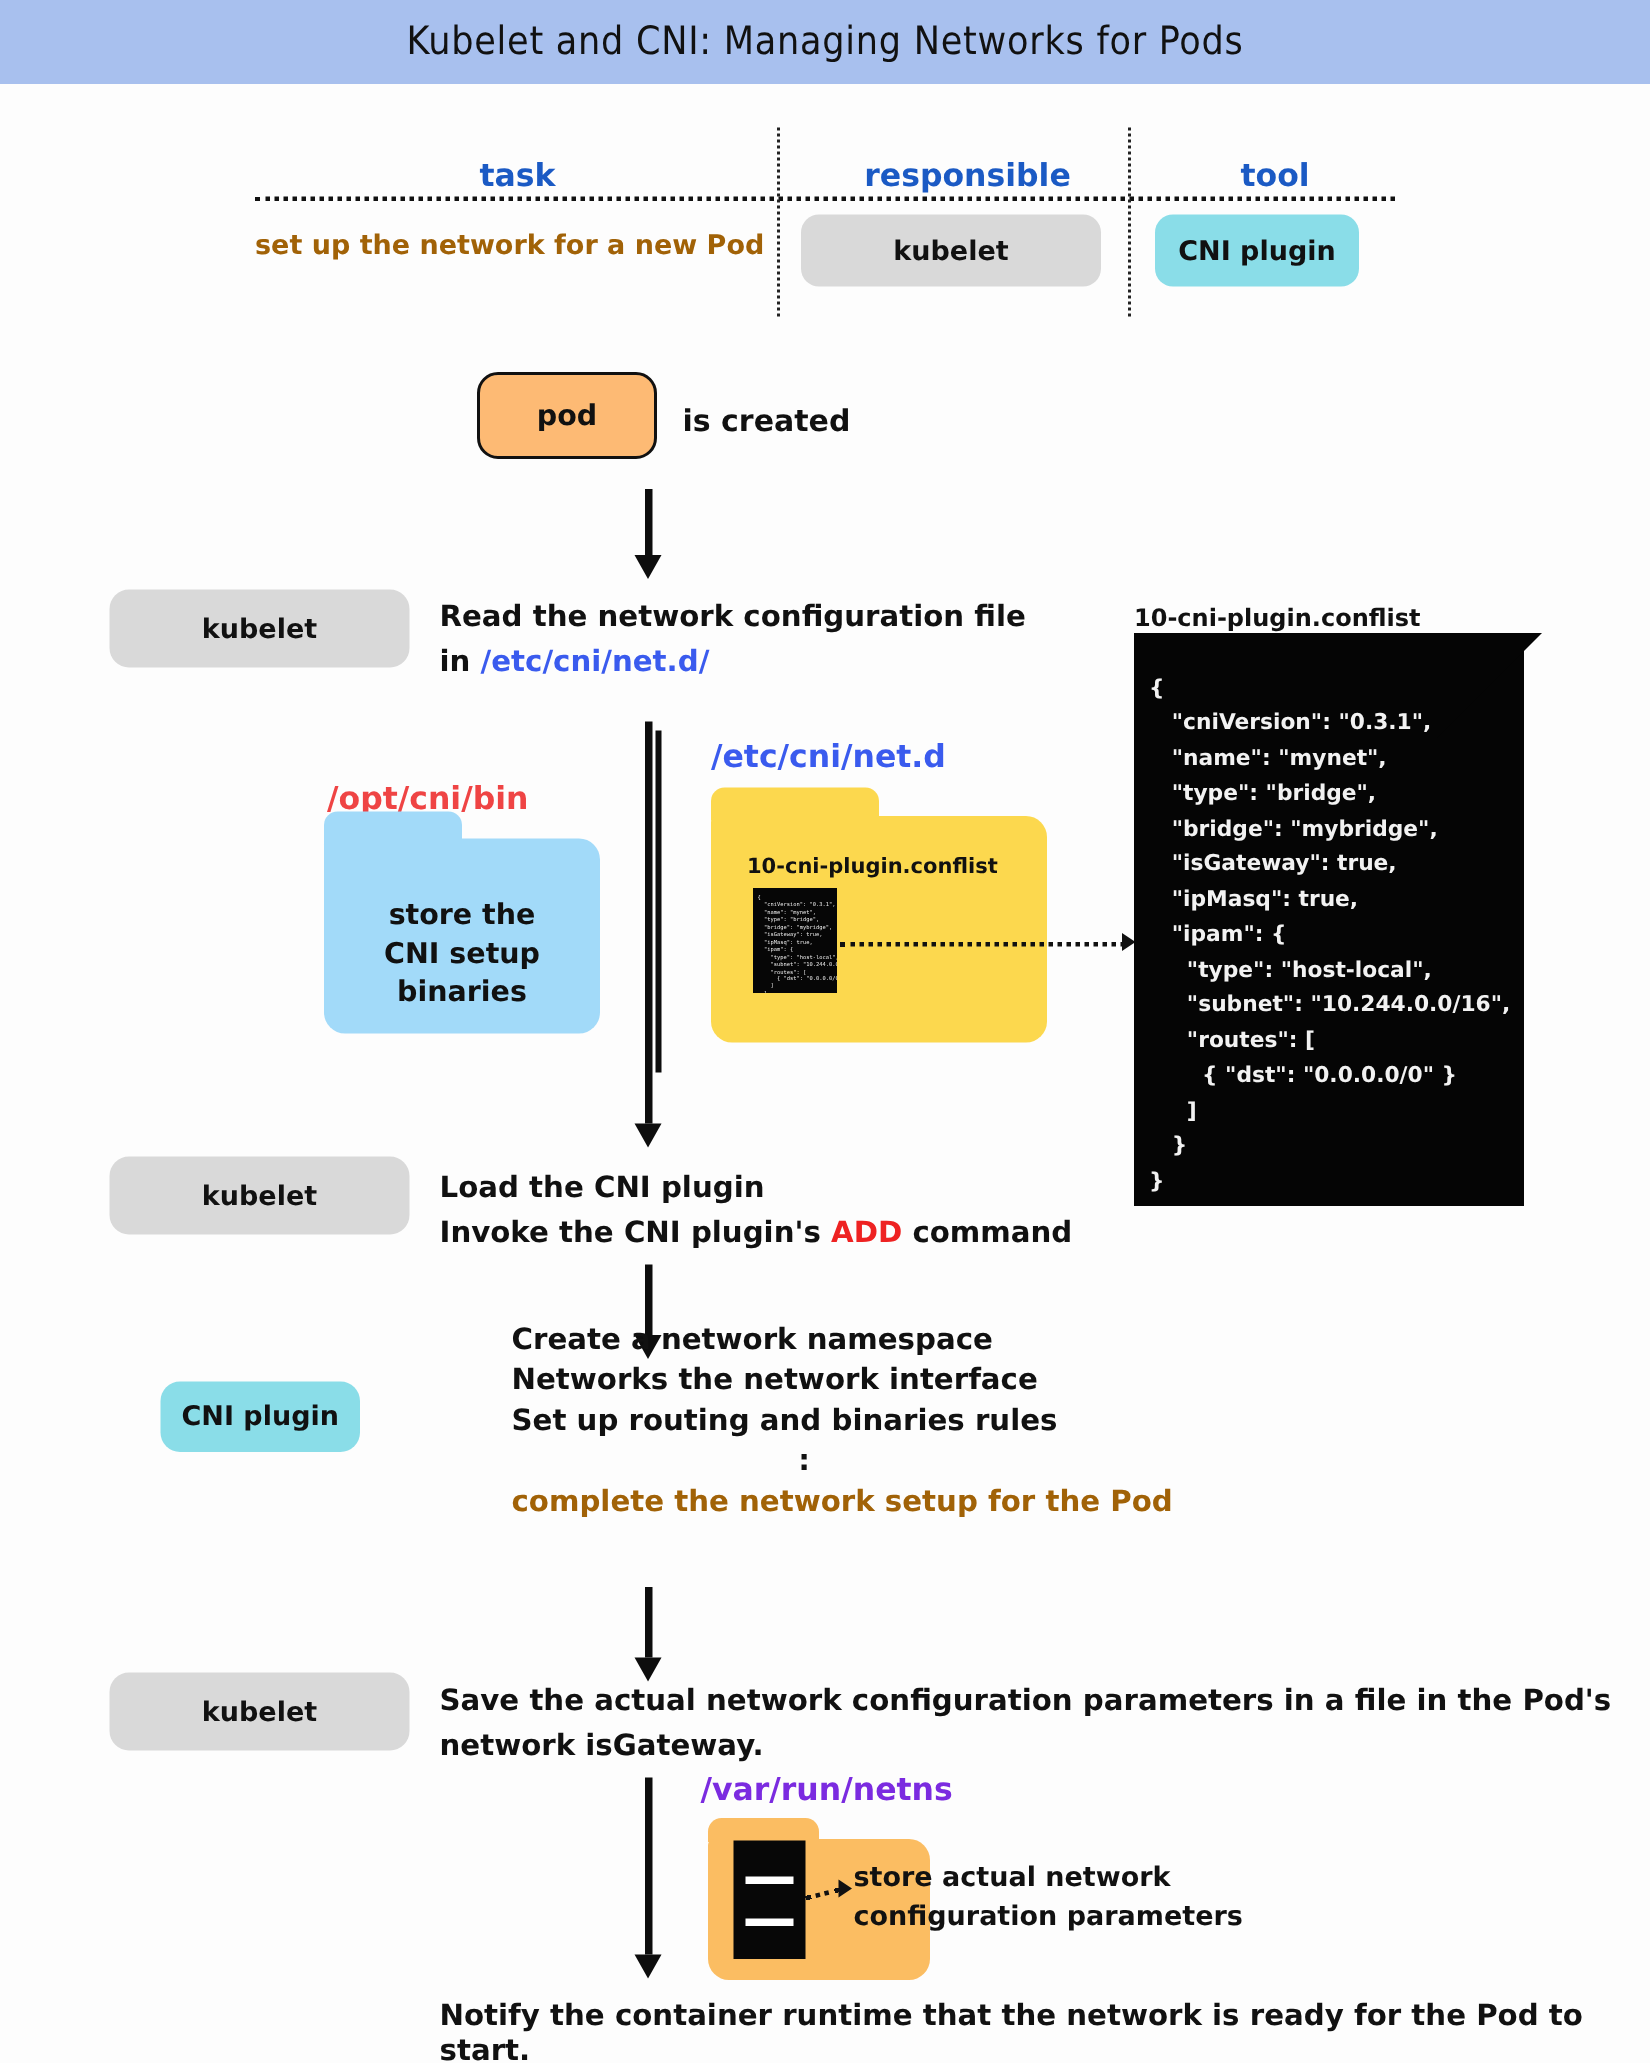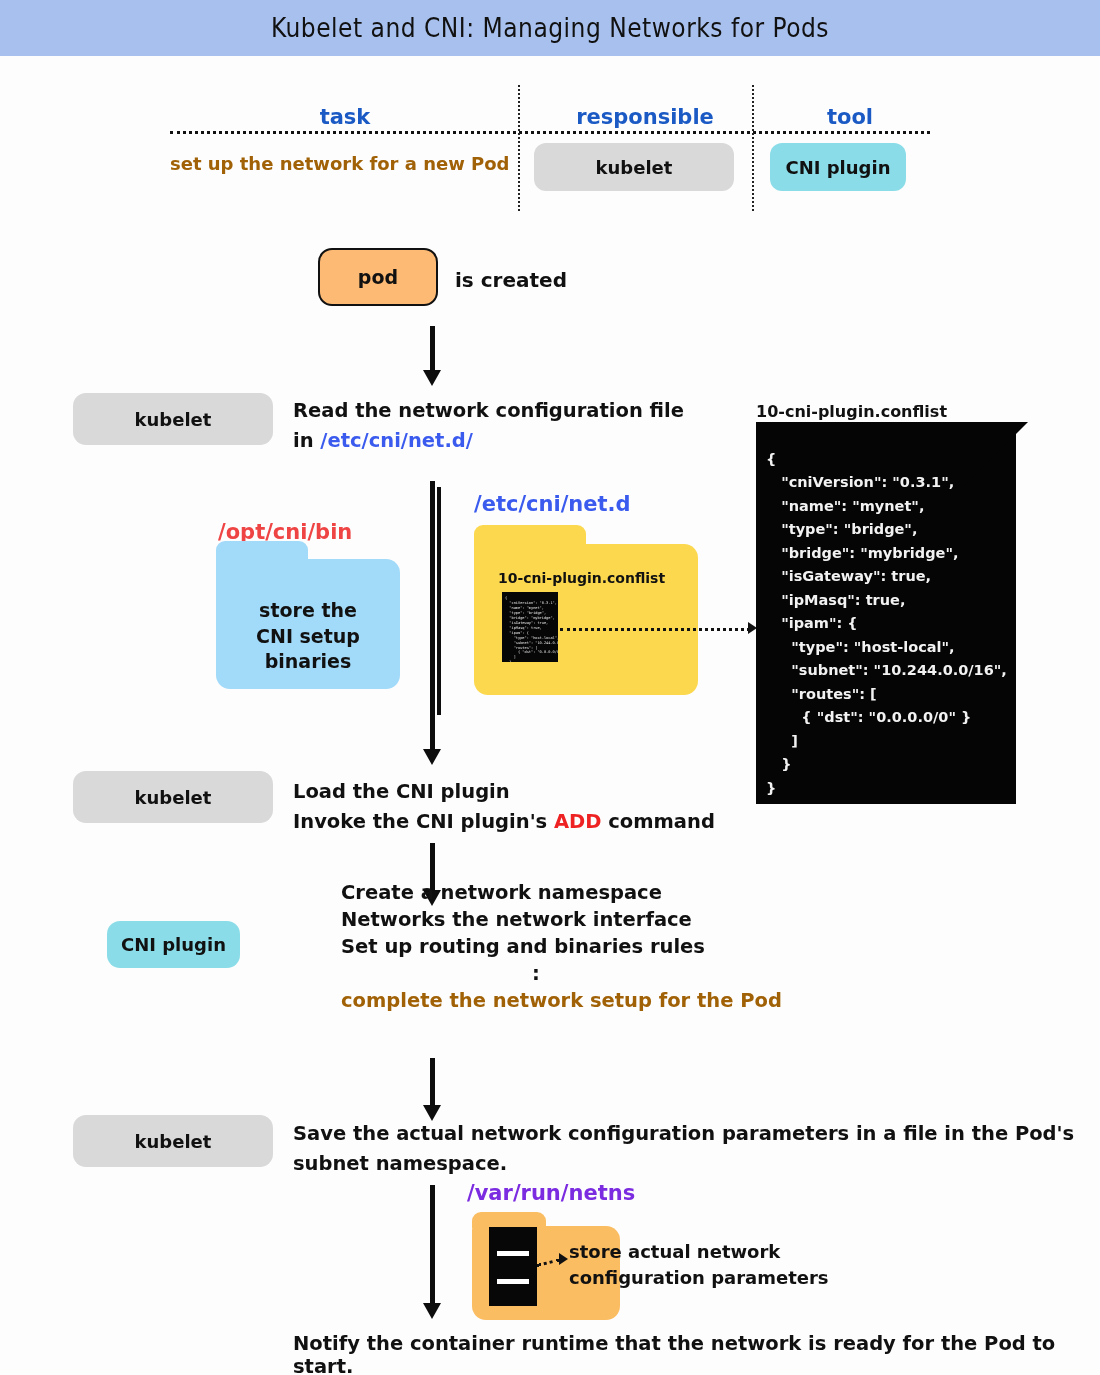--- a/index.html
+++ b/index.html
@@ -273,21 +273,21 @@
   <div class="arrow" style="left:430px; top:1058px;">
     <div class="shaft" style="height:47px;"></div>
     <div class="head" style="top:47px;"></div>
   </div>
 
   <div class="badge pill-gray" style="left:73px; top:1115px; width:200px; height:52px;">
     <span>kubelet</span>
   </div>
   <div class="step-text" style="left:293px; top:1119px;">
     <div>Save the actual network configuration parameters in a file in the Pod's</div>
-    <div>subnet namespace.</div>
+    <div>network isGateway.</div>
   </div>
 
   <div class="arrow" style="left:430px; top:1185px;">
     <div class="shaft" style="height:118px;"></div>
     <div class="head" style="top:118px;"></div>
   </div>
 
   <div class="folder-label" style="left:467px; top:1181px; color:#7b2be0;">/var/run/netns</div>
   <div class="folder" style="left:472px; top:1212px; width:148px; height:108px;">
     <div class="tab" style="width:74px; height:16px; background:#fbbd62;"></div>

